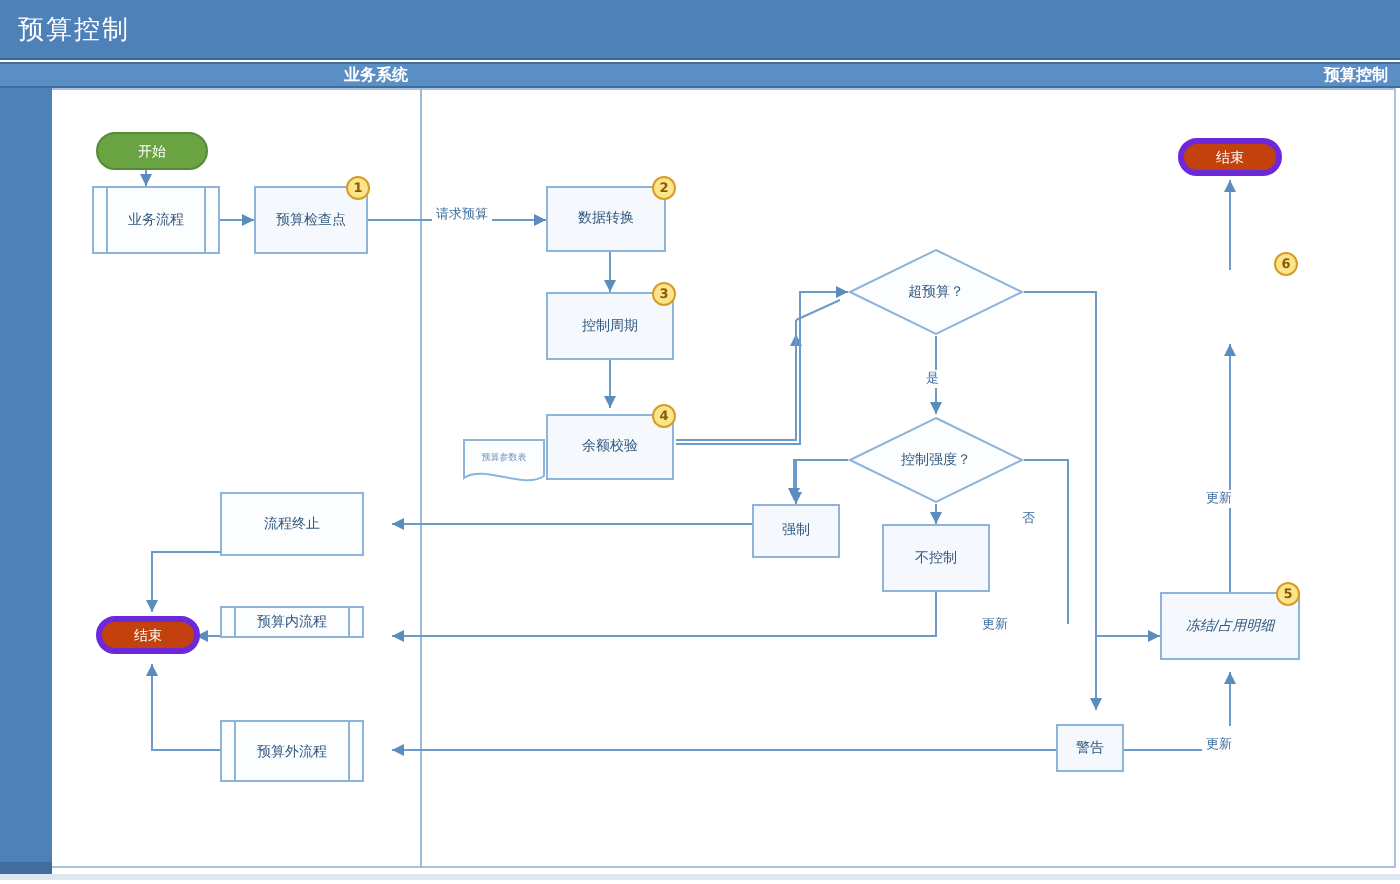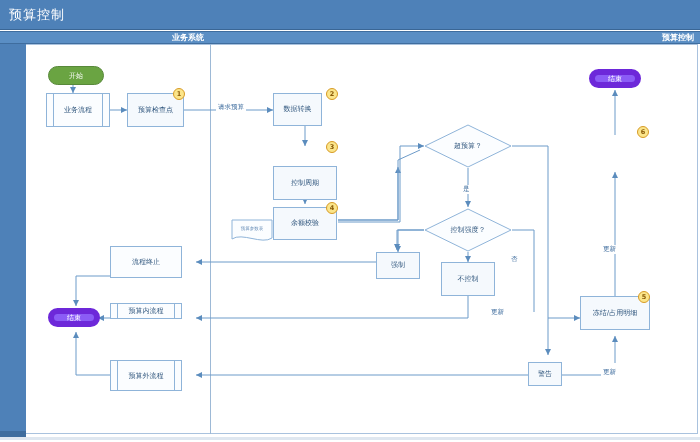--- a/index.html
+++ b/index.html
@@ -88,21 +88,21 @@
   }
   .subproc::before{left:6px;}
   .subproc::after{right:6px;}
 
   .terminator{
     border-radius:999px;
     display:flex;align-items:center;justify-content:center;
     color:#ffffff;font-size:7px;text-align:center;
   }
   .term-start{background:#6aa442;border:1px solid #58893a;}
-  .term-end{background:#8b5cf6;border:6px solid #6d28d9;}
+  .term-end{background:#c2410c;border:3px solid #6d28d9;}
 
   .diamond-wrap{position:absolute;}
   .diamond-wrap .dshape{
     position:absolute;left:0;top:0;width:100%;height:100%;
   }
   .diamond-wrap .dlabel{
     position:absolute;left:0;top:0;width:100%;height:100%;
     display:flex;align-items:center;justify-content:center;
     color:#31577e;font-size:7px;text-align:center;
   }
@@ -222,26 +222,26 @@
     <span>预算检查点</span>
   </div>
 
   <div class="node subproc" style="left:46px;top:93px;width:64px;height:34px;">
     <span>业务流程</span>
   </div>
   <div class="badge" style="left:173px;top:88px;">1</div>
 
   <div class="conn-label" style="left:216px;top:103px;">请求预算</div>
 
-  <div class="node box" style="left:273px;top:93px;width:49px;height:33px;">
+  <div class="node box" style="left:273px;top:93px;width:60px;height:33px;">
     <span>数据转换</span>
   </div>
   <div class="badge" style="left:326px;top:88px;">2</div>
 
-  <div class="node box" style="left:273px;top:146px;width:64px;height:34px;margin-top:20px;">
+  <div class="node box" style="left:273px;top:146px;width:64px;height:34px;">
     <span>控制周期</span>
   </div>
   <div class="badge" style="left:326px;top:141px;">3</div>
 
   <div class="node box" style="left:273px;top:207px;width:64px;height:33px;">
     <span>余额校验</span>
   </div>
   <div class="badge" style="left:326px;top:202px;">4</div>
 
   <div class="doc" style="left:231px;top:219px;width:42px;height:25px;">
@@ -286,21 +286,21 @@
   </div>
 
   <div class="node subproc" style="left:110px;top:360px;width:72px;height:31px;">
     <span>预算外流程</span>
   </div>
 
   <div class="node terminator term-end" style="left:48px;top:308px;width:52px;height:19px;">
     <span>结束</span>
   </div>
 
-  <div class="node box" style="left:580px;top:296px;width:70px;height:34px;">
+  <div class="node box" style="left:580px;top:296px;width:70px;height:34px;font-style:italic;">
     <span>冻结/占用明细</span>
   </div>
   <div class="badge" style="left:638px;top:291px;">5</div>
 
   <div class="node box" style="left:528px;top:362px;width:34px;height:24px;">
     <span>警告</span>
   </div>
 
   <div class="conn-label" style="left:601px;top:245px;">更新</div>
   <div class="conn-label" style="left:489px;top:308px;">更新</div>

